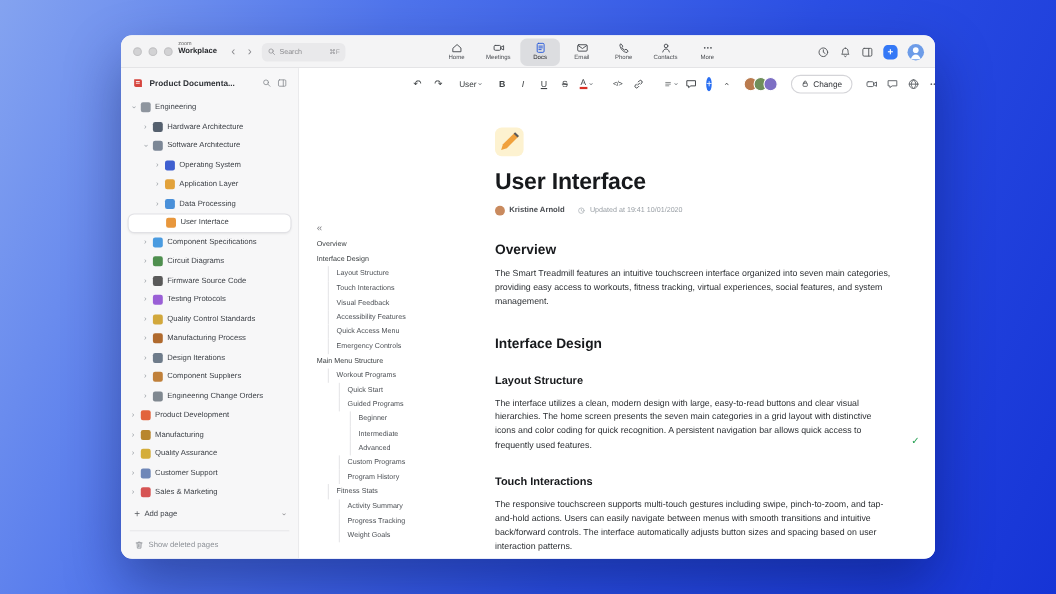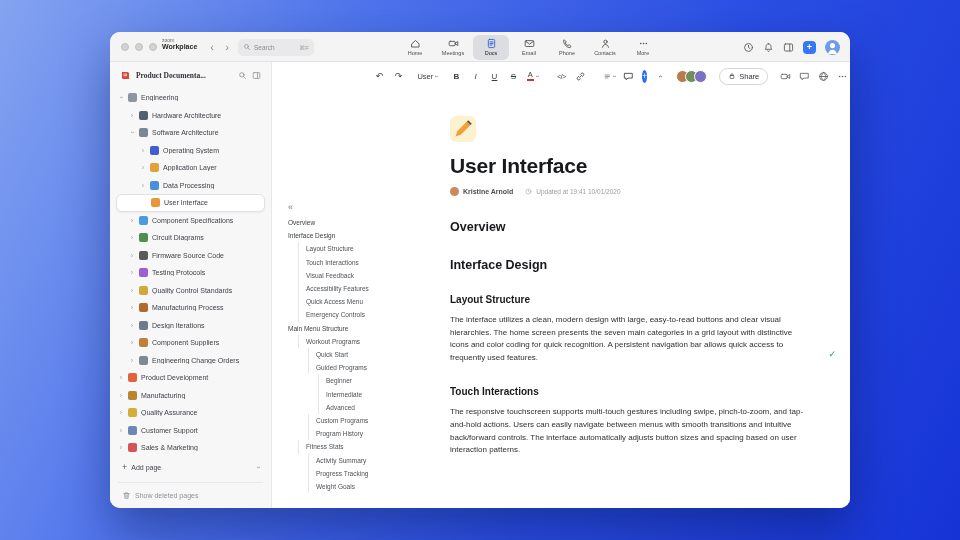--- a/index.html
+++ b/index.html
@@ -36,21 +36,21 @@
   .tbright .ic{width:11px;height:11px;color:#55585d;}
   .newbtn{width:13px;height:13px;border-radius:4px;background:#3478f6;color:#fff;font-size:9px;font-weight:700;
     display:flex;align-items:center;justify-content:center;}
   .uavatar{width:15px;height:15px;border-radius:50%;background:#6d9ce8;overflow:hidden;display:inline-flex;}
   .uavatar svg{width:15px;height:15px;}
   
   .sidebar{position:absolute;left:0;top:30px;width:162px;bottom:0;background:#f7f7f8;border-right:1px solid #e8e8ea;}
   .ws{display:flex;align-items:center;gap:5px;padding:8px 10px 4px 10px;}
   .ws .ic{width:11px;height:11px;}
   .ws .ic.g{width:9px;height:9px;color:#84878c;}
-  .wslabel{font-size:7.5px;font-weight:700;color:#2f3237;flex:1;white-space:nowrap;overflow:hidden;text-overflow:ellipsis;font-family:Liberation Serif, serif;}
+  .wslabel{font-size:7.5px;font-weight:700;color:#2f3237;flex:1;white-space:nowrap;overflow:hidden;text-overflow:ellipsis;}
   .tree{padding:4px 6px 0 6px;}
   .row{display:flex;align-items:center;gap:4px;height:17.5px;border-radius:6px;padding-right:4px;font-size:7px;color:#3b3f45;}
   .row.selected{background:#fff;border:1px solid #e1e1e5;box-shadow:0 1px 2px rgba(0,0,0,.06);}
   .chev{width:6px;display:inline-flex;justify-content:center;font-size:7px;color:#9aa0a6;flex:0 0 auto;}
   .sq{width:9px;height:9px;border-radius:2px;flex:0 0 auto;}
   .rlabel{white-space:nowrap;overflow:hidden;text-overflow:ellipsis;flex:1;}
   .rot90{display:inline-block;transform:rotate(90deg);}
   .rotm90{display:inline-block;transform:rotate(-90deg);}
   .addpage{display:flex;align-items:center;gap:4px;height:18px;margin-top:2px;padding:0 12px;font-size:7px;color:#3b3f45;}
   .addpage .plusg{font-size:9px;color:#55585d;line-height:1;}
@@ -434,21 +434,21 @@
           <span class="eav" style="background: rgb(111, 143, 90);"></span>
           <span class="eav" style="background: rgb(125, 111, 196);"></span>
         </span>
         <span class="sharebtn">
           <span class="ic">
             <svg viewBox="0 0 14 14">
               <rect x="3.6" y="6.2" width="6.8" height="5.2" rx="1.2" fill="none" stroke="currentColor" stroke-width="1.1" stroke-linecap="round" stroke-linejoin="round"></rect>
               <path d="M5.2 6.2V4.8a1.8 1.8 0 0 1 3.6 0v1.4" fill="none" stroke="currentColor" stroke-width="1.1" stroke-linecap="round" stroke-linejoin="round"></path>
             </svg>
           </span>
-          <span>Share</span>
+          <span>Change</span>
         </span>
         <span class="tbtn gray">
           <svg viewBox="0 0 14 14">
             <rect x="1.5" y="4.2" width="7.6" height="5.6" rx="1.4" fill="none" stroke="currentColor" stroke-width="1.1" stroke-linecap="round" stroke-linejoin="round"></rect>
             <path d="m9.4 6.3 3.1-1.8v5L9.4 7.7z" fill="none" stroke="currentColor" stroke-width="1.1" stroke-linecap="round" stroke-linejoin="round"></path>
           </svg>
         </span>
         <span class="tbtn gray">
           <svg viewBox="0 0 14 14">
             <path d="M2.2 3h9.6v6H6.4L3.8 11V9H2.2z" fill="none" stroke="currentColor" stroke-width="1.1" stroke-linecap="round" stroke-linejoin="round"></path>
@@ -511,20 +511,21 @@
           <span class="ic">
               <svg viewBox="0 0 14 14">
                 <circle cx="7" cy="7" r="5" fill="none" stroke="currentColor" stroke-width="1.1" stroke-linecap="round" stroke-linejoin="round"></circle>
                 <path d="M7 4.2V7l2 1.4" fill="none" stroke="currentColor" stroke-width="1.1" stroke-linecap="round" stroke-linejoin="round"></path>
               </svg>
             </span>
           <span class="bupd">Updated at 19:41 10/01/2020</span>
         </div>
         <div id="doc-body">
             <div class="dh2">Overview</div>
+            <p class="dp">The Smart Treadmill features an intuitive touchscreen interface organized into seven main categories, providing easy access to workouts, fitness tracking, virtual experiences, social features, and system management.</p>
             <div class="dh2">Interface Design</div>
             <div class="dh3">Layout Structure</div>
             <p class="dp">The interface utilizes a clean, modern design with large, easy-to-read buttons and clear visual hierarchies. The home screen presents the seven main categories in a grid layout with distinctive icons and color coding for quick recognition. A persistent navigation bar allows quick access to frequently used features.<span class="check" style="color: rgb(31, 157, 77);">✓</span></p>
             <div class="dh3">Touch Interactions</div>
             <p class="dp">The responsive touchscreen supports multi-touch gestures including swipe, pinch-to-zoom, and tap-and-hold actions. Users can easily navigate between menus with smooth transitions and intuitive back/forward controls. The interface automatically adjusts button sizes and spacing based on user interaction patterns.</p>
           </div>
       </div>
     </div>
   </div>
 

